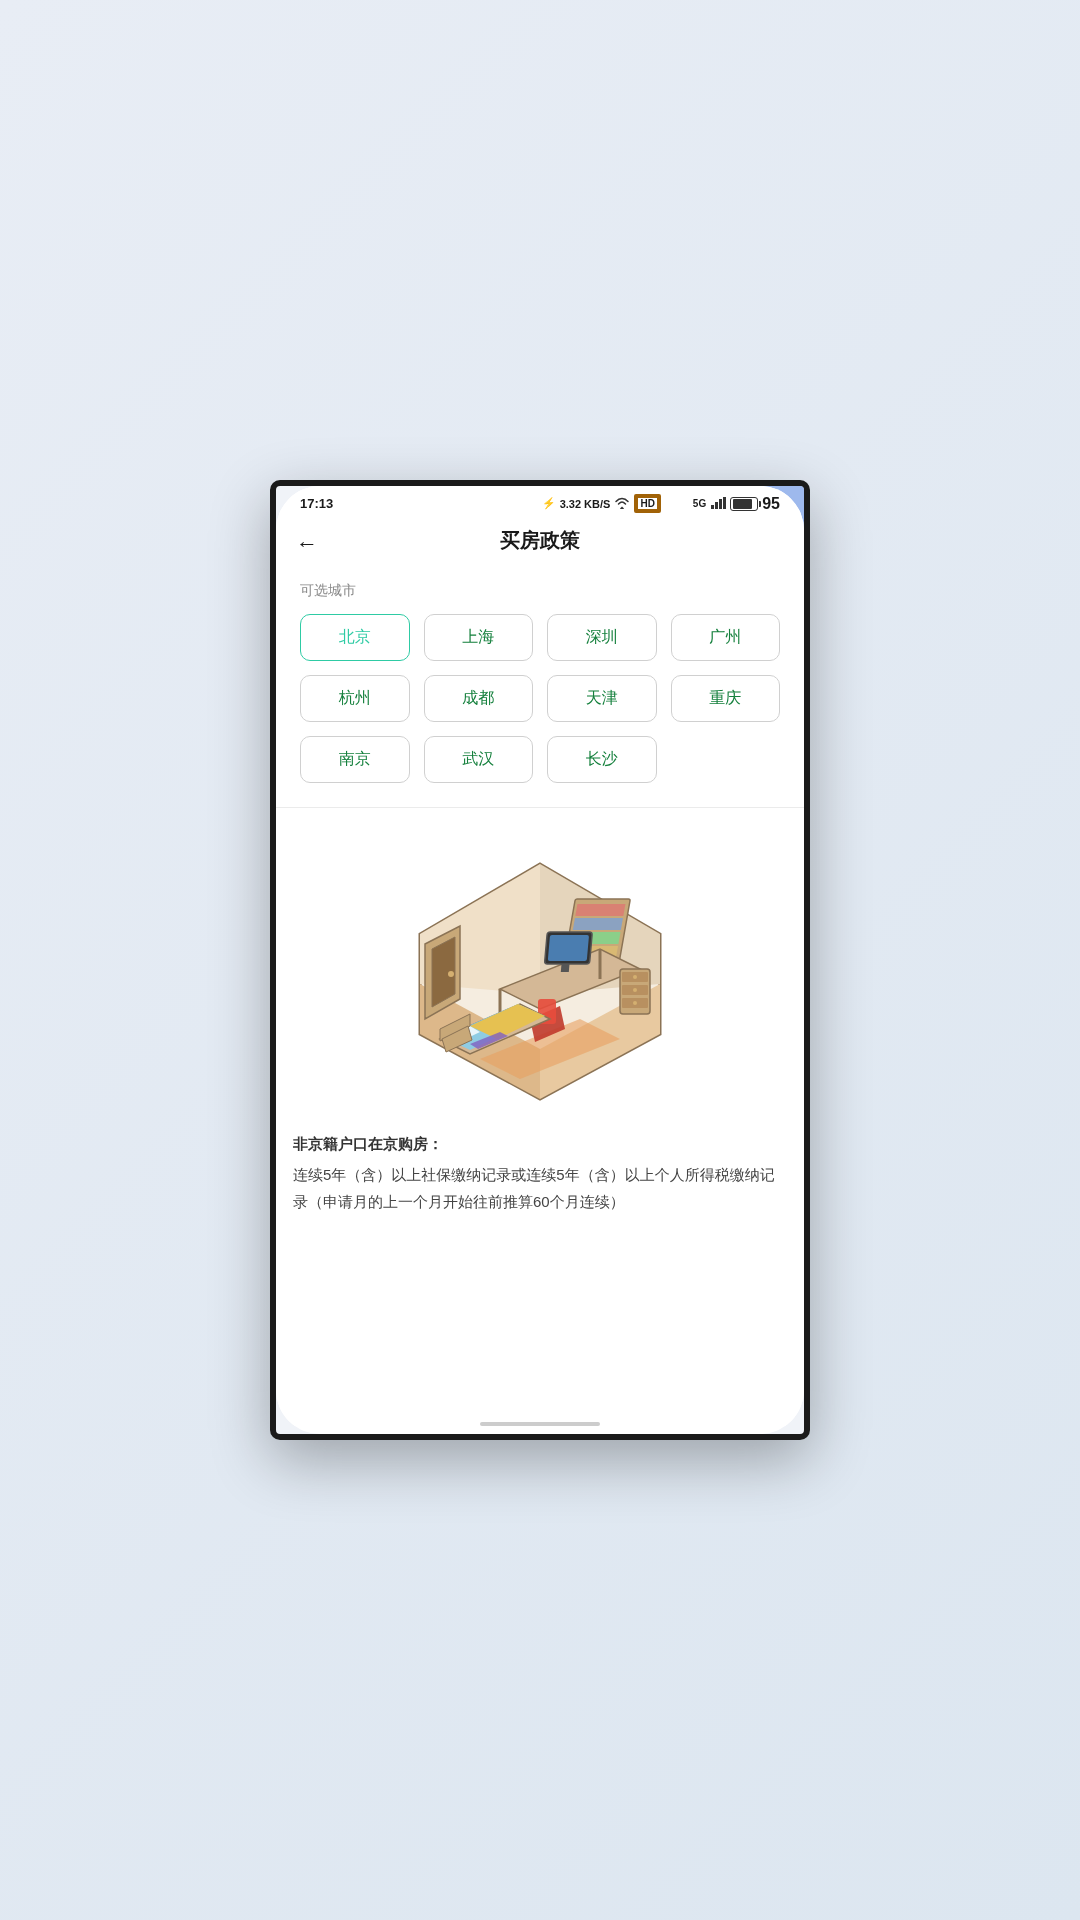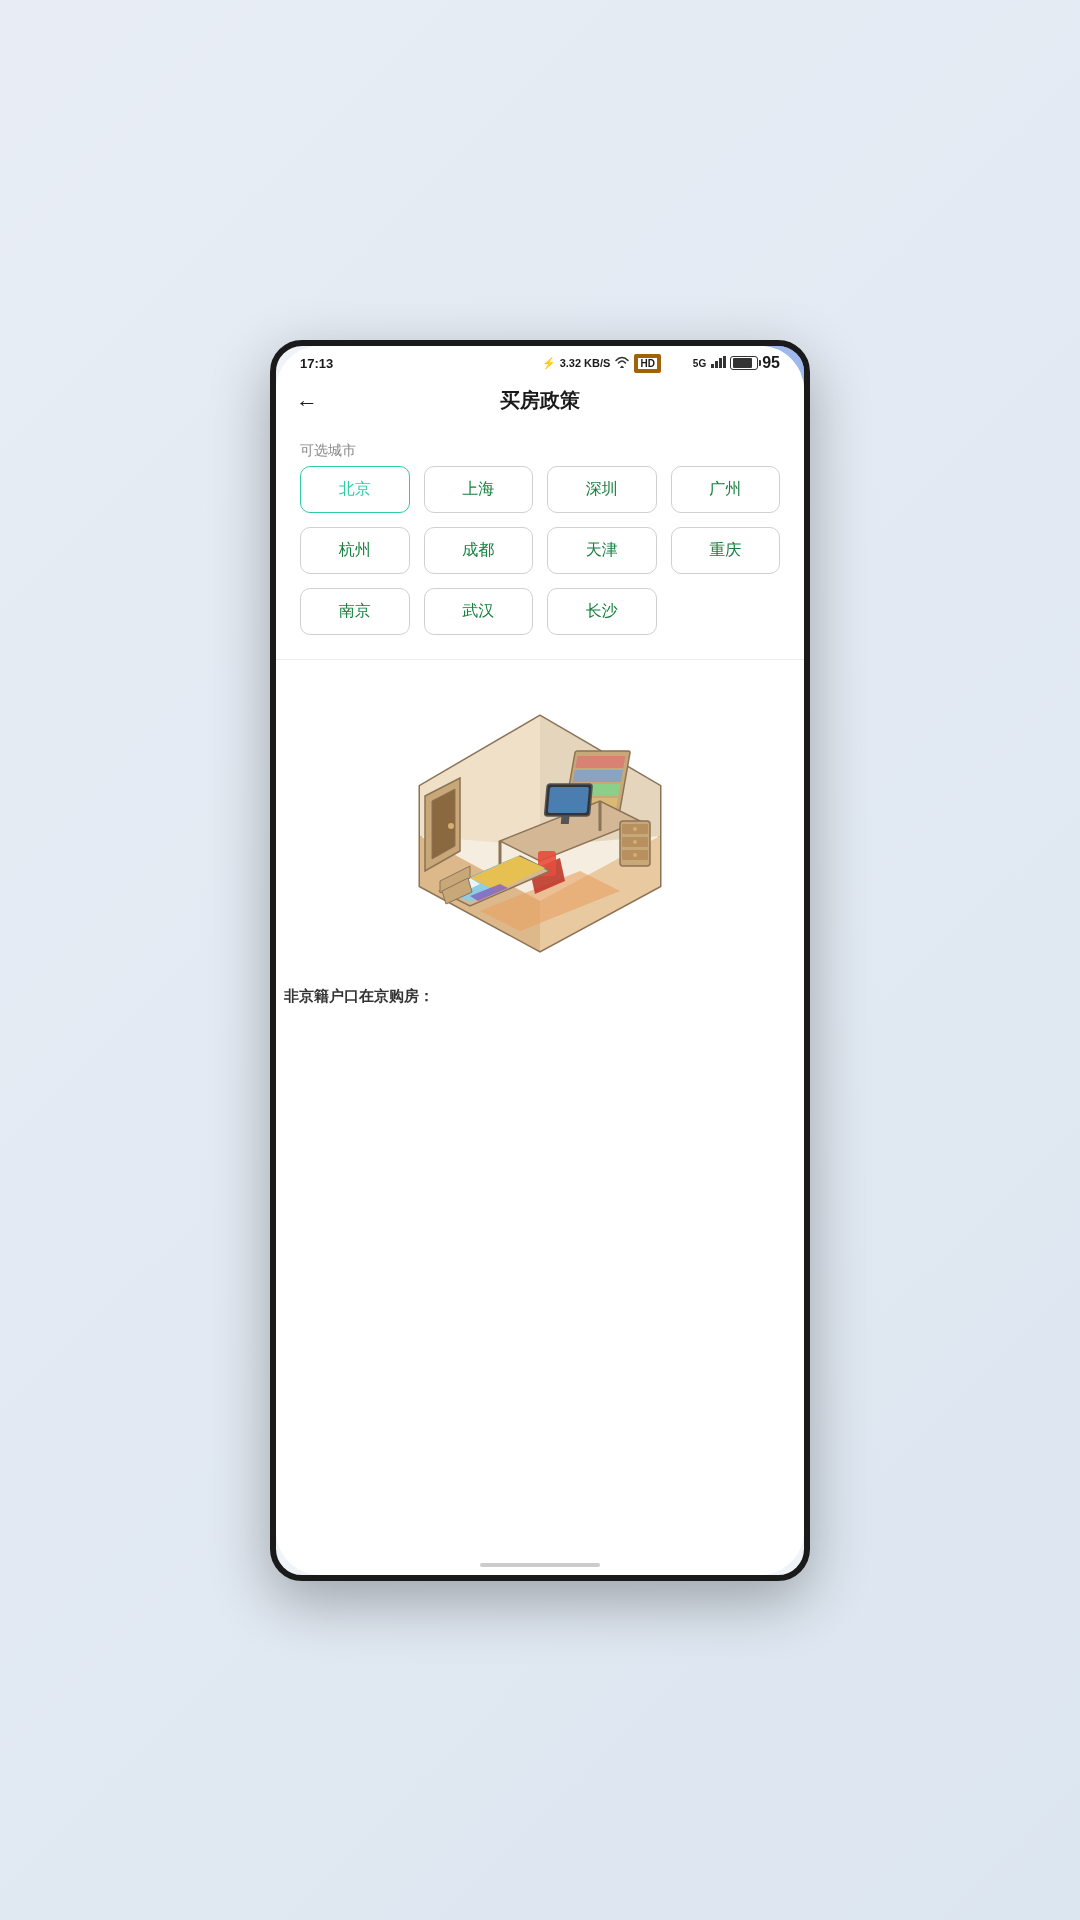--- a/index.html
+++ b/index.html
@@ -9,23 +9,23 @@
       background: linear-gradient(135deg, #e8edf5 0%, #dce6f0 100%);
       display: flex;
       justify-content: center;
       align-items: center;
       min-height: 100vh;
       font-family: -apple-system, 'PingFang SC', 'Microsoft YaHei', sans-serif;
     }
 
     .phone-shell {
       width: 540px;
-      height: 1241px;
+      height: 960px;
       background: #f0f3f8;
-      border-radius: 32px;
+      border-radius: 10px;
       border: 6px solid #1a1a1a;
       position: relative;
       overflow: hidden;
       box-shadow: 0 20px 60px rgba(0,0,0,0.3);
     }
 
     
     .blob-top-right {
       position: absolute;
       top: -30px;
@@ -144,21 +144,21 @@
       background: #fff;
       padding: 0 0 40px;
     }
 
     .city-section {
       padding: 16px 24px 8px;
     }
     .section-label {
       font-size: 14px;
       color: #888;
-      margin-bottom: 6px;
+      margin-bottom: 14px;
     }
     .city-grid {
       display: grid;
       grid-template-columns: repeat(4, 1fr);
       gap: 14px;
     }
     .city-btn {
       border: 1.5px solid #d0d0d0;
       border-radius: 10px;
       padding: 12px 0;
@@ -187,21 +187,21 @@
       padding: 20px 0 10px;
     }
     .room-svg-container {
       width: 280px;
       height: 260px;
       position: relative;
     }
 
     
     .policy-text {
-      padding: 16px 8px;
+      padding: 16px 17px;
       font-size: 15px;
       line-height: 1.8;
       color: #333;
     }
     .policy-title {
       font-weight: 600;
       margin-bottom: 4px;
     }
     .policy-body {
       color: #444;
@@ -346,20 +346,21 @@
             <polygon points="40,185 70,170 70,182 40,197" fill="#c8a878" stroke="#8B7355" stroke-width="1"></polygon>
 
             <polygon points="42,195 68,182 72,196 46,208" fill="#c8a878" stroke="#8B7355" stroke-width="1"></polygon>
           </svg>
         </div>
       </div>
 
       <div class="policy-text">
         <div class="policy-title">非京籍户口在京购房：</div>
         <div class="policy-body" id="policy-body">
+            <p>连续5年（含）以上社保缴纳记录或连续5年（含）以上个人所得税缴纳记录（申请月的上一个月开始往前推算60个月连续）</p>
           </div>
       </div>
 
     </div>
 
     <div class="home-indicator"></div>
 
   </div>
 </div>
 

